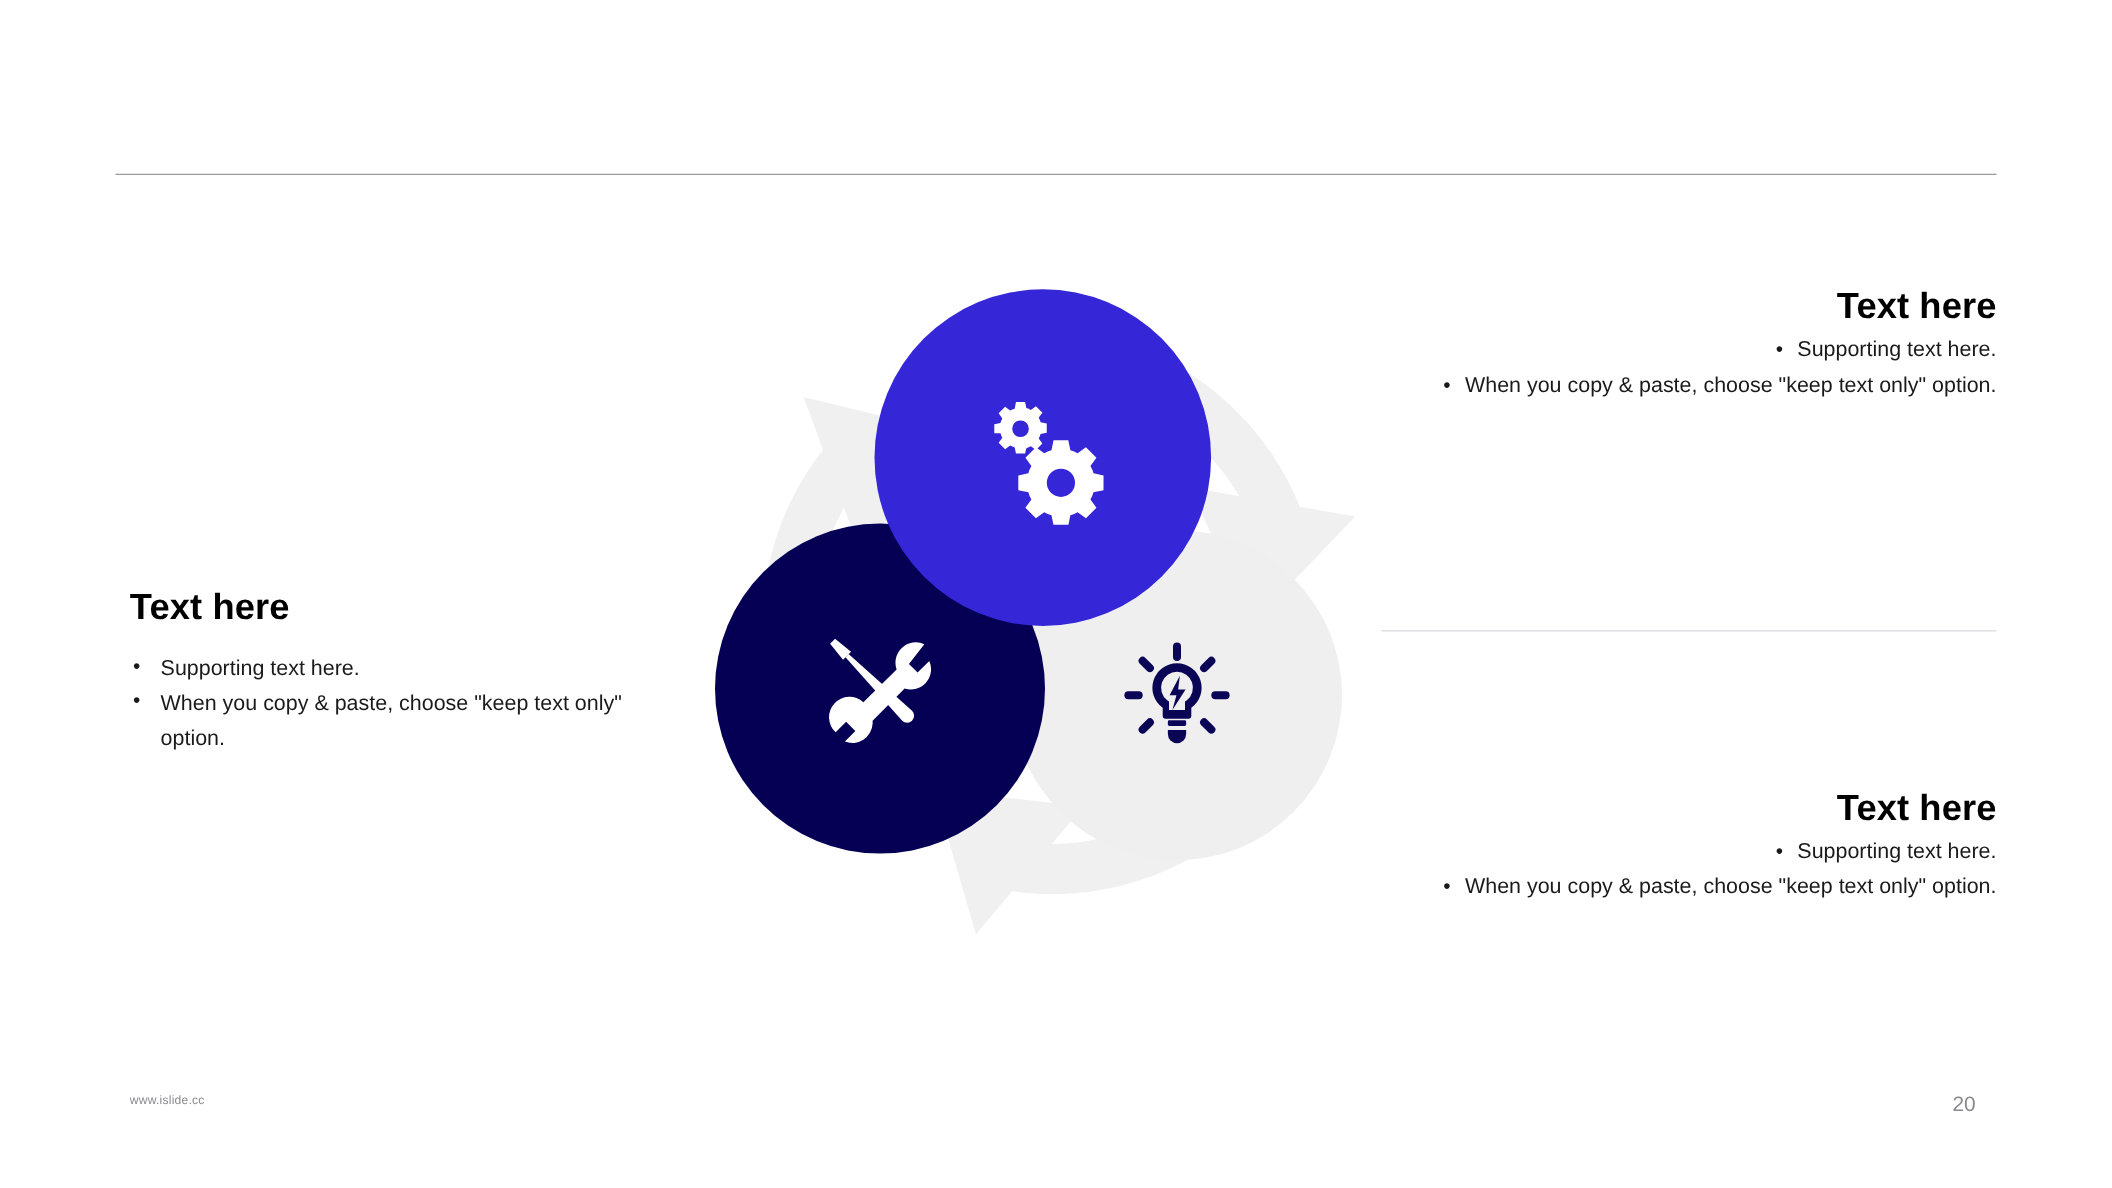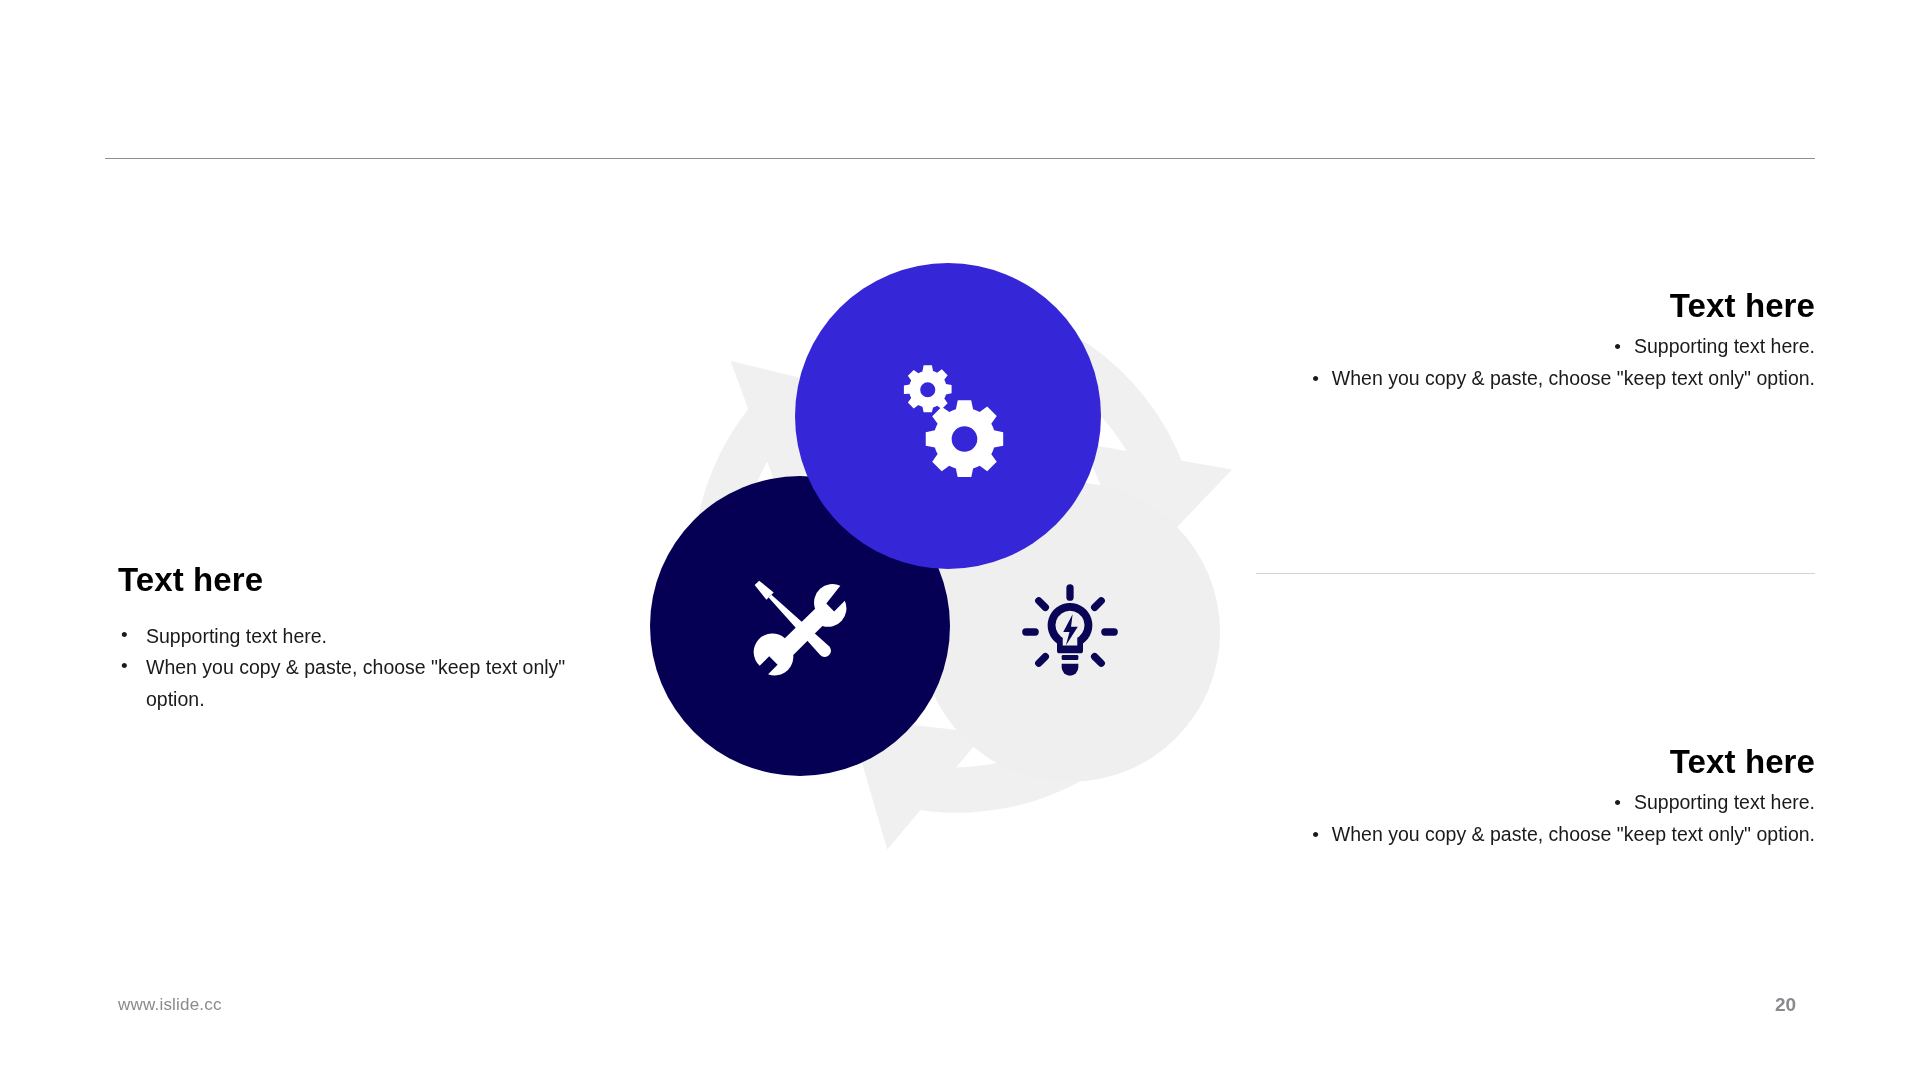--- a/index.html
+++ b/index.html
@@ -67,21 +67,20 @@
   }
 
   
   .block { position:absolute; }
   .block h2 {
     font-size:33px;
     font-weight:bold;
     color:#000000;
     letter-spacing:0.1px;
     line-height:1.2;
-    margin-top:28px;
   }
   .block ul { list-style:none; margin-top:21px; }
   .block li {
     font-size:19.5px;
     color:#1a1a1a;
     line-height:1.63;
     position:relative;
   }
   .block li .btxt { display:inline; }
 
@@ -105,27 +104,27 @@
     margin-right:13px;
     font-size:19px;
     color:#1a1a1a;
   }
   .block-right-1 { left:1275px; top:258px; }
   .block-right-2 { left:1275px; top:714px; }
 
   
   .footer-link {
     position:absolute; left:118px; top:995px;
-    font-size:17px; color:#8a8a8e;
+    font-size:11px; color:#8a8a8e;
     letter-spacing:0.2px;
   }
   .page-num {
     position:absolute; left:1775px; top:994px;
     width:50px; text-align:left;
-    font-size:19px; color:#8a8a8e;font-weight:bold;
+    font-size:19px; color:#8a8a8e;
   }
 </style>
 </head>
 <body>
 
 <div id="slide">
 
   <div class="divider-top"></div>
   <div class="divider-right"></div>
 

